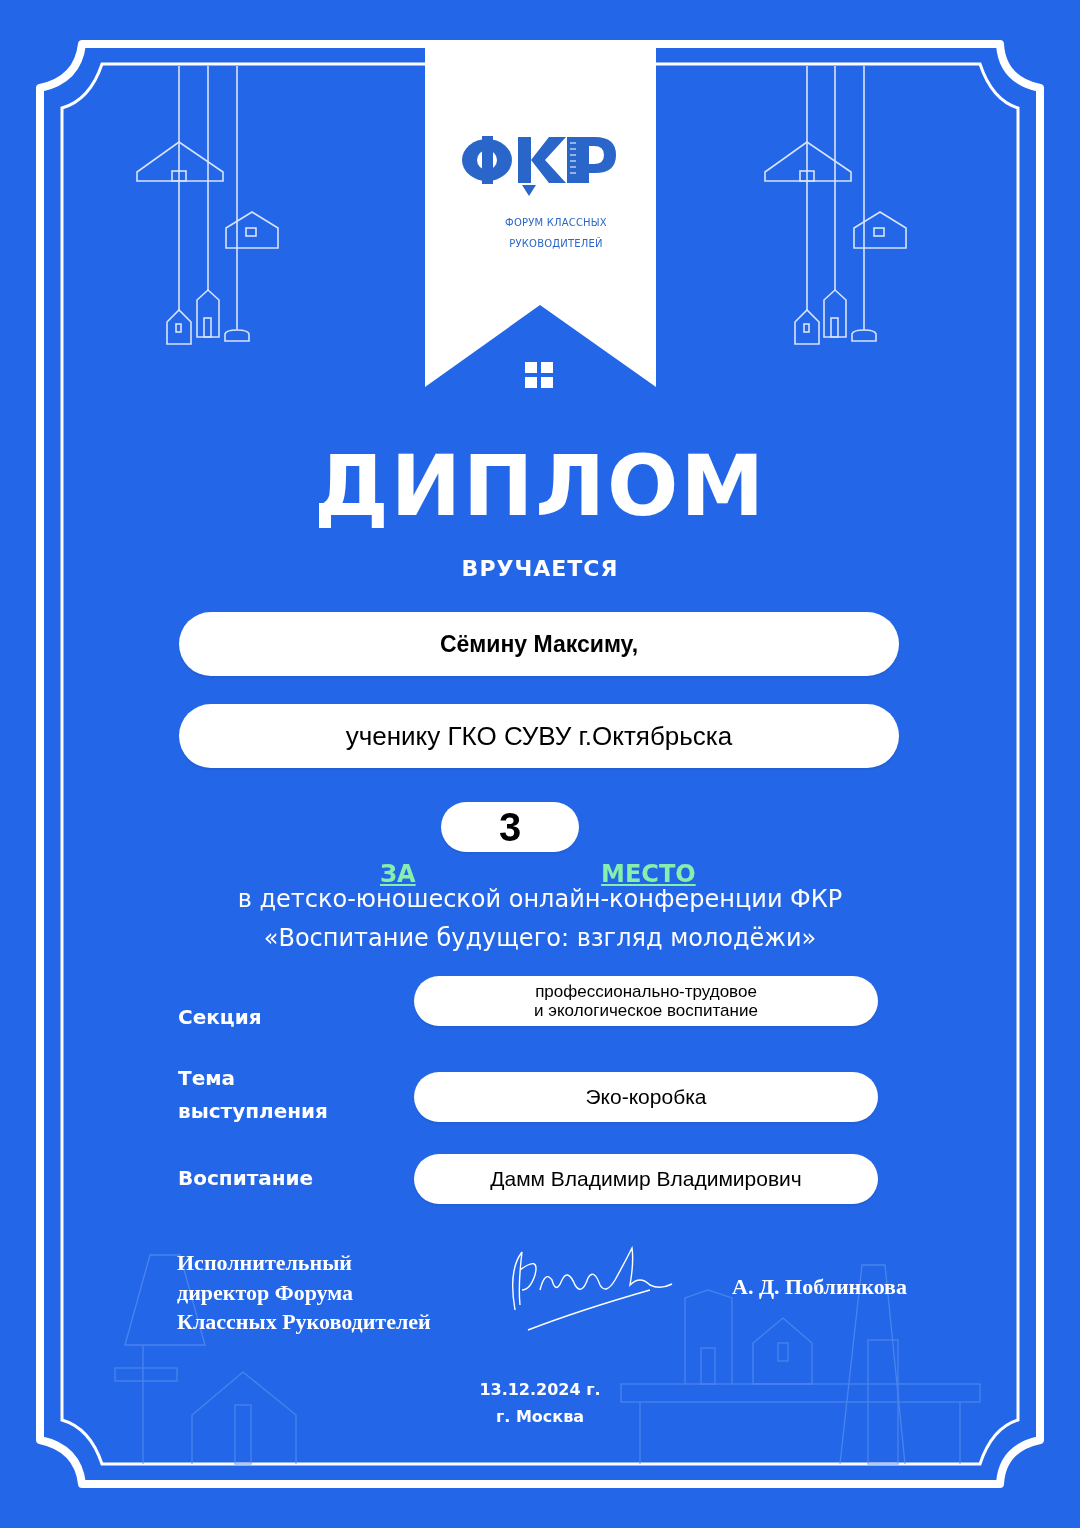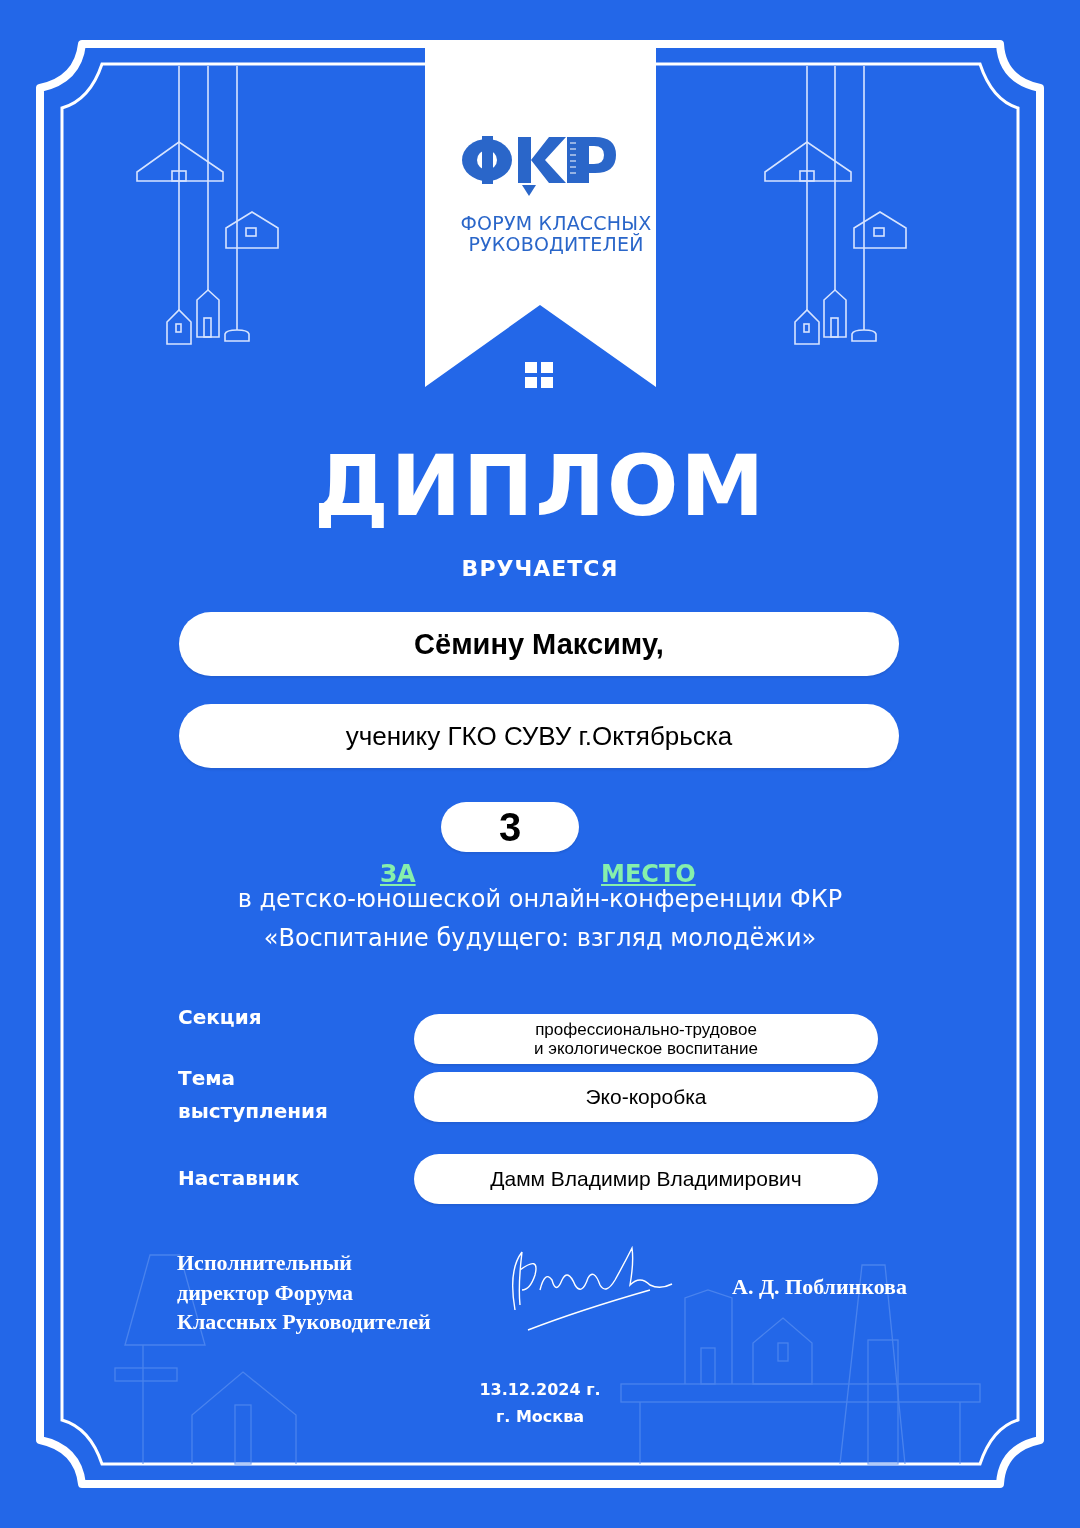--- a/index.html
+++ b/index.html
@@ -4,39 +4,39 @@
   <style>
     html, body { margin: 0; padding: 0; }
     body {
       width: 1080px; height: 1528px; position: relative; overflow: hidden;
       background: #2367e8;
       font-family: "Liberation Sans", sans-serif;
     }
     svg.frame { position: absolute; left: 0; top: 0; }
     .ribbon-text {
       position: absolute; left: 425px; width: 262px; text-align: center;
-      color: #2a66c9; font-family: "DejaVu Sans", sans-serif; font-size: 19px;
+      color: #2a66c9; font-family: "DejaVu Sans", sans-serif; font-size: 10px;
       letter-spacing: 0.2px; line-height: 20px;
     }
     .title {
       position: absolute; left: 0; width: 1080px; top: 438px; text-align: center;
       color: #ffffff; font-family: "DejaVu Sans", sans-serif; font-weight: bold;
       font-size: 84px; letter-spacing: 2px; line-height: 96px;
     }
     .subtitle {
       position: absolute; left: 0; width: 1080px; top: 556px; text-align: center;
       color: #ffffff; font-family: "DejaVu Sans", sans-serif; font-weight: bold;
       font-size: 22px; letter-spacing: 1px;
     }
     .pill {
       position: absolute; background: #ffffff; border-radius: 34px;
       color: #000000; text-align: center; display: flex; align-items: center; justify-content: center;
       box-shadow: 0 2px 2px rgba(0,0,0,0.08);
     }
-    .name-pill { left: 179px; top: 612px; width: 720px; height: 64px; font-weight: bold; font-size: 29px; }
+    .name-pill { left: 179px; top: 612px; width: 720px; height: 64px; font-weight: bold; font-size: 23px; }
     .school-pill { left: 179px; top: 704px; width: 720px; height: 64px; font-size: 26px; }
     .place-pill { left: 441px; top: 802px; width: 138px; height: 50px; border-radius: 26px; font-weight: bold; font-size: 40px; }
     .place-label {
       position: absolute; top: 860px; color: #86efac; font-family: "DejaVu Sans", sans-serif;
       font-weight: bold; font-size: 24px; text-decoration: underline;
     }
     .conf {
       position: absolute; left: 0; width: 1080px; text-align: center; color: #ffffff;
       font-family: "DejaVu Sans", sans-serif; font-size: 24px; line-height: 40px;
     }
@@ -162,32 +162,32 @@
 <div class="place-label" style="left:380px;">ЗА</div>
 <div class="pill place-pill">
   <span>3</span>
 </div>
 <div class="place-label" style="left:601px;">МЕСТО</div>
 
 <div class="conf" style="top:879px;">в детско-юношеской онлайн-конференции ФКР</div>
 <div class="conf" style="top:918px;">«Воспитание будущего: взгляд молодёжи»</div>
 
 <div class="row-label" style="top:1001px;">Секция</div>
-<div class="pill field-pill small" style="top:1014px;">
+<div class="pill field-pill small" style="top:976px;">
   <span>профессионально-трудовое</span>
   <span>и экологическое воспитание</span>
 </div>
 
 <div class="row-label" style="top:1062px;text-align:center;">Тема</div>
 <div class="row-label" style="top:1095px;">выступления</div>
 <div class="pill field-pill" style="top:1072px;">
   <span>Эко-коробка</span>
 </div>
 
-<div class="row-label" style="top:1162px;">Наставник</div>
+<div class="row-label" style="top:1162px;">Воспитание</div>
 <div class="pill field-pill" style="top:1154px;">
   <span>Дамм Владимир Владимирович</span>
 </div>
 
 <div class="sig-text" style="left:177px; top:1248px;">Исполнительный</div>
 <div class="sig-text" style="left:177px; top:1278px;">директор Форума</div>
 <div class="sig-text" style="left:177px; top:1307px;">Классных Руководителей</div>
 <div class="sig-text" style="left:732px; top:1272px;">А. Д. Поблинкова</div>
 
 <div class="date-text" style="top:1376px;">13.12.2024 г.</div>

